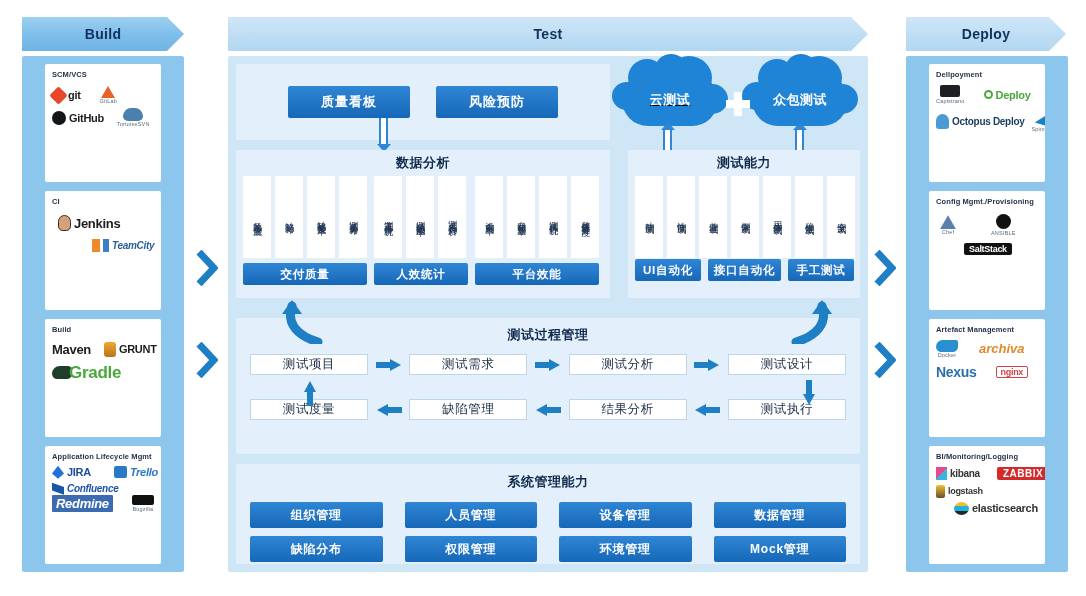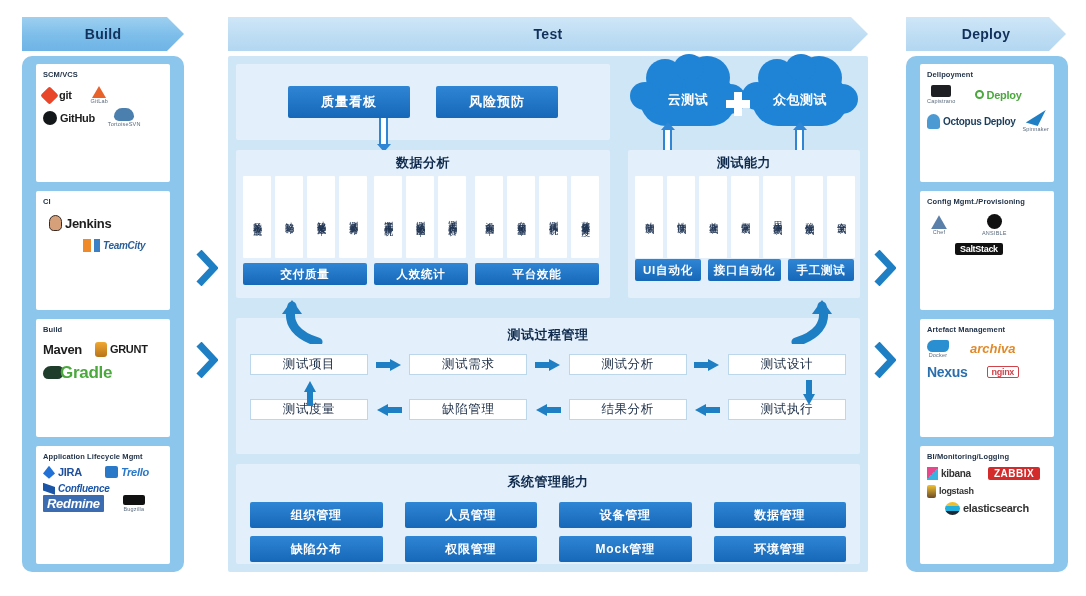--- a/index.html
+++ b/index.html
@@ -28,22 +28,22 @@
   #banner-build { left: 22px; top: 17px; width: 162px; }
   #banner-test  { left: 228px; top: 17px; width: 640px; }
   #banner-deploy{ left: 906px; top: 17px; width: 160px; }
   #banner-test .body, #banner-deploy .body {
     background: linear-gradient(180deg,#cfe6f7 0%, #bcdcf3 60%, #b3d7f1 100%);
   }
 
   
   .sidecol {
     position: absolute; top: 56px; width: 162px; height: 516px;
-    background: #8cc6ec; border-radius: 10px;
-    padding: 8px 14px;
+    background: #8cc6ec; border-radius: 2px;
+    padding: 8px 23px;
     display: flex; flex-direction: column; gap: 9px;
   }
   #col-build { left: 22px; }
   #col-deploy { left: 906px; }
   .logobox {
     background: #ffffff; border-radius: 2px;
     flex: 1; padding: 6px 7px;
     position: relative; overflow: hidden;
   }
   .lb-title {
@@ -96,21 +96,21 @@
                 background:#e3f0fb; border-radius:2px; display:flex; align-items:center;
                 justify-content:center; gap: 26px; }
   .badge-btn {
     width: 122px; height: 32px; background: linear-gradient(180deg,#2f86d4,#1667b8);
     color:#fff; font-size:13px; font-weight:bold; border-radius:2px;
     display:flex; align-items:center; justify-content:center; letter-spacing:1px;
   }
 
   
   .cloud-wrap { position:absolute; }
-  #cloud-a { left: 640px; top: 74px; }
+  #cloud-a { left: 622px; top: 74px; text-decoration: underline; }
   #cloud-b { left: 752px; top: 74px; }
   .cloud {
     position: relative; width: 96px; height: 52px;
     background:#1f84d6; border-radius: 26px;
     display:flex; align-items:center; justify-content:center;
     color:#fff; font-weight:bold; font-size:13px; letter-spacing:.5px;
   }
   .cloud::before, .cloud::after {
     content:''; position:absolute; background:#1f84d6; border-radius:50%;
   }
@@ -532,22 +532,22 @@
 
   <div id="panel-sys">
     <div class="panel-title" style="padding-top:9px;">系统管理能力</div>
     <div class="sys-grid" style="margin-top:9px;">
       <div class="sysbtn">组织管理</div>
       <div class="sysbtn">人员管理</div>
       <div class="sysbtn">设备管理</div>
       <div class="sysbtn">数据管理</div>
       <div class="sysbtn">缺陷分布</div>
       <div class="sysbtn">权限管理</div>
+      <div class="sysbtn">环境管理</div>
       <div class="sysbtn">Mock管理</div>
-      <div class="sysbtn">环境管理</div>
     </div>
   </div>
 
   <div class="chev" id="chev-1">
     <svg width="22" height="36" viewBox="0 0 22 36">
         <path d="M3 2 L18 18 L3 34" stroke="#1f7fc4" stroke-width="7" fill="none" stroke-linejoin="miter"></path>
       </svg>
   </div>
   <div class="chev" id="chev-2">
     <svg width="22" height="36" viewBox="0 0 22 36">

